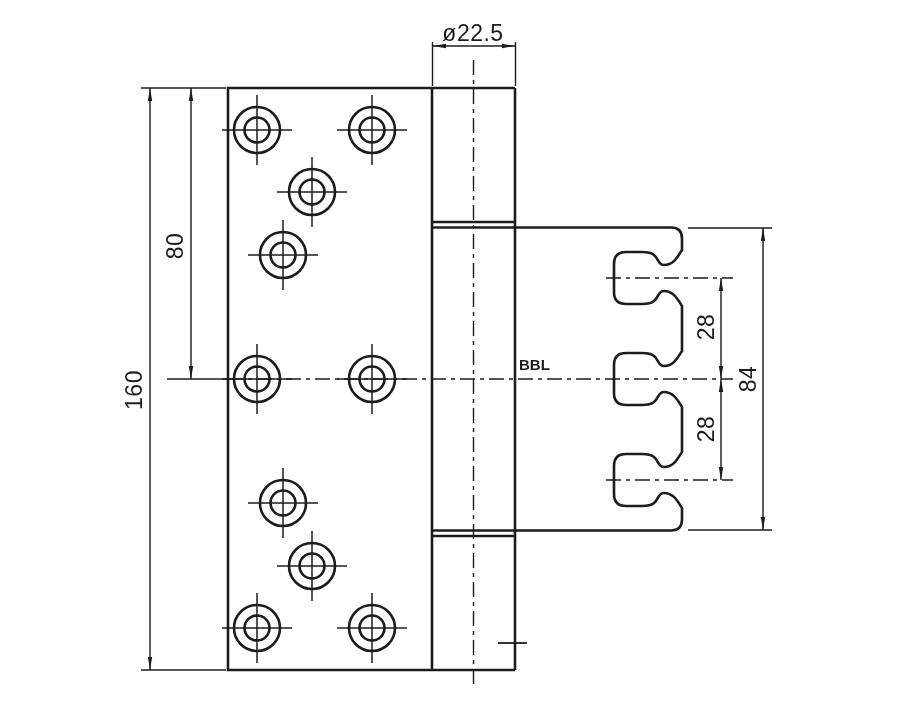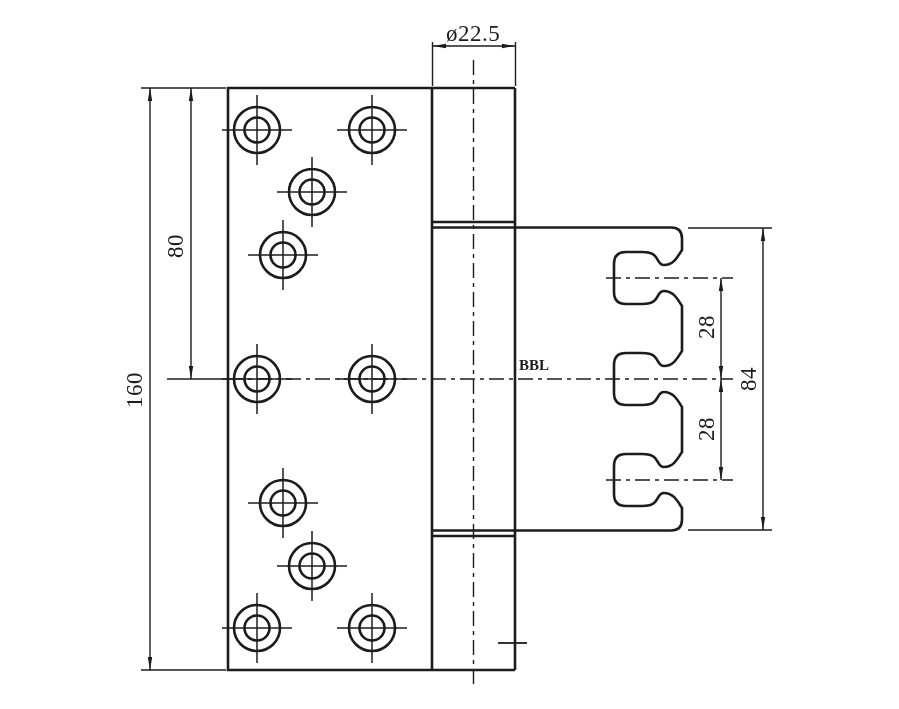--- a/index.html
+++ b/index.html
@@ -1,20 +1,20 @@
 <!DOCTYPE html>
 <html><head>
 <meta charset="utf-8">
 <style>
   html,body{margin:0;padding:0;background:#fff;}
   .sheet{
     position:relative;
     width:899px;height:709px;
     background:#ffffff;
-    font-family:Liberation Serif, serif;
+    font-family:Liberation Sans, sans-serif;
   }
   svg{display:block;}
   text{fill:#1c1c1c;}
   .dimtext{font-size:23px;letter-spacing:0.5px;}
   .reftext{font-size:15px;font-weight:bold;}
 </style>
 </head>
 <body>
 
 <div class="sheet">

